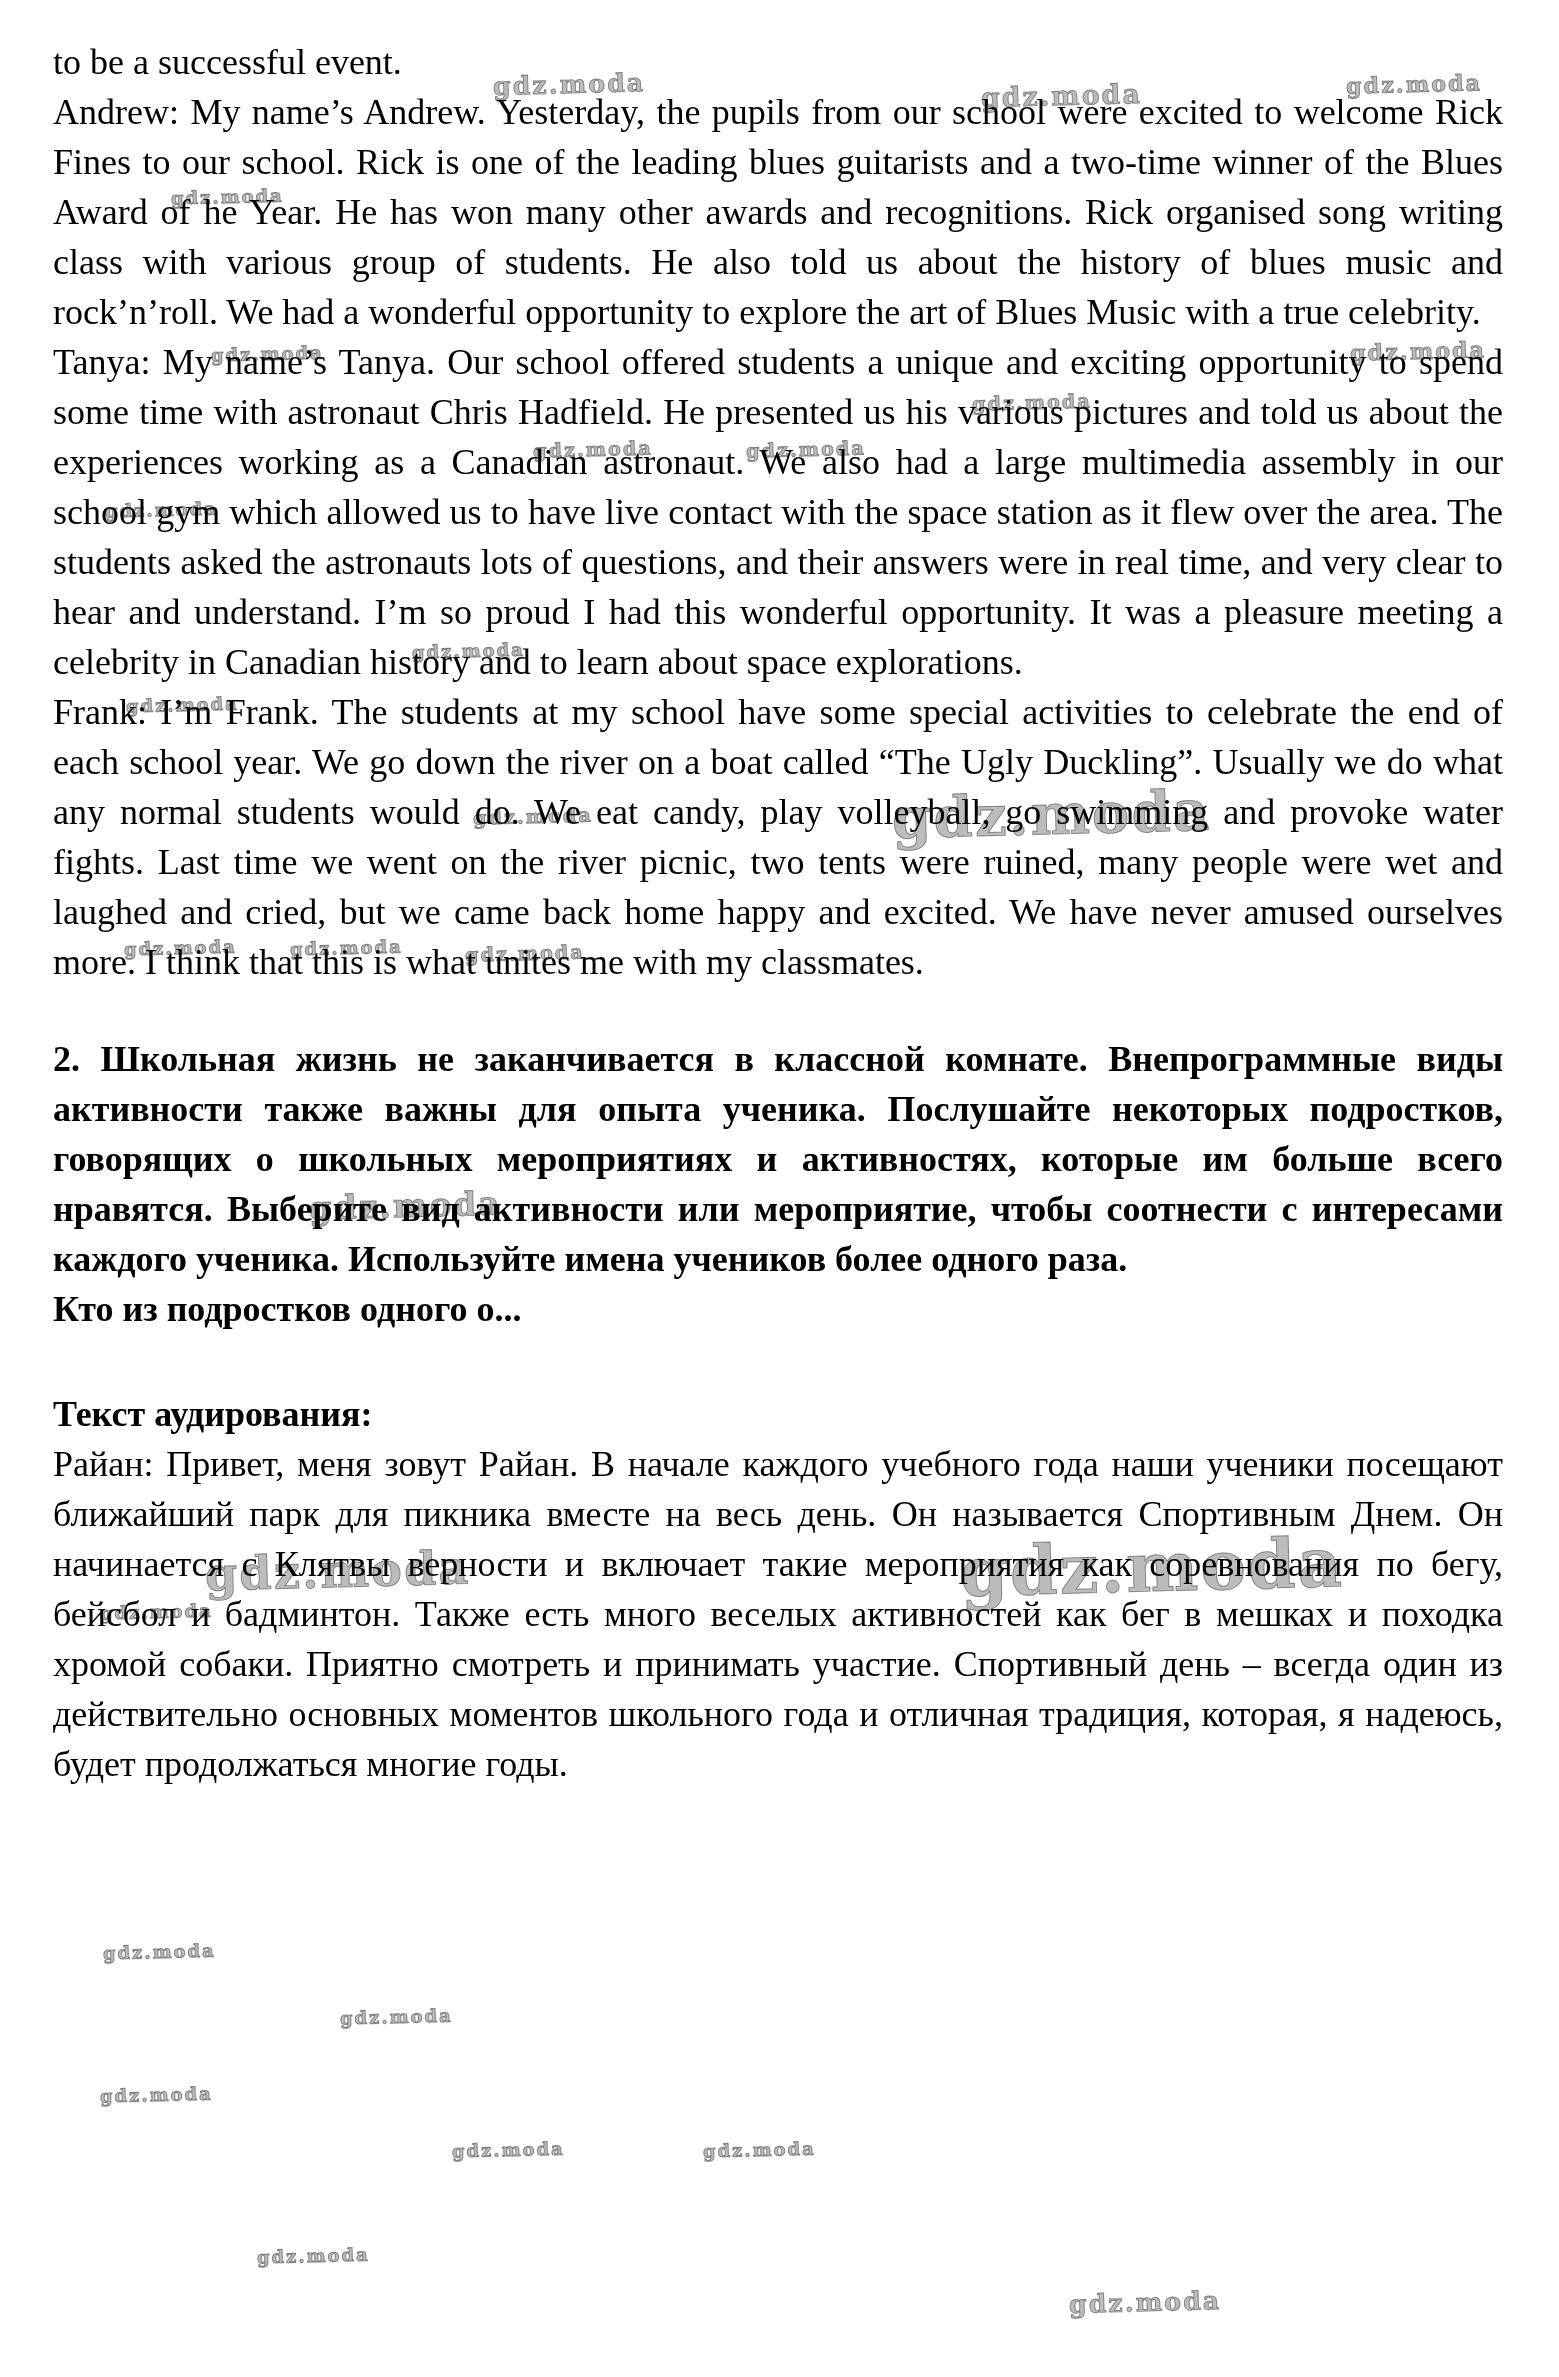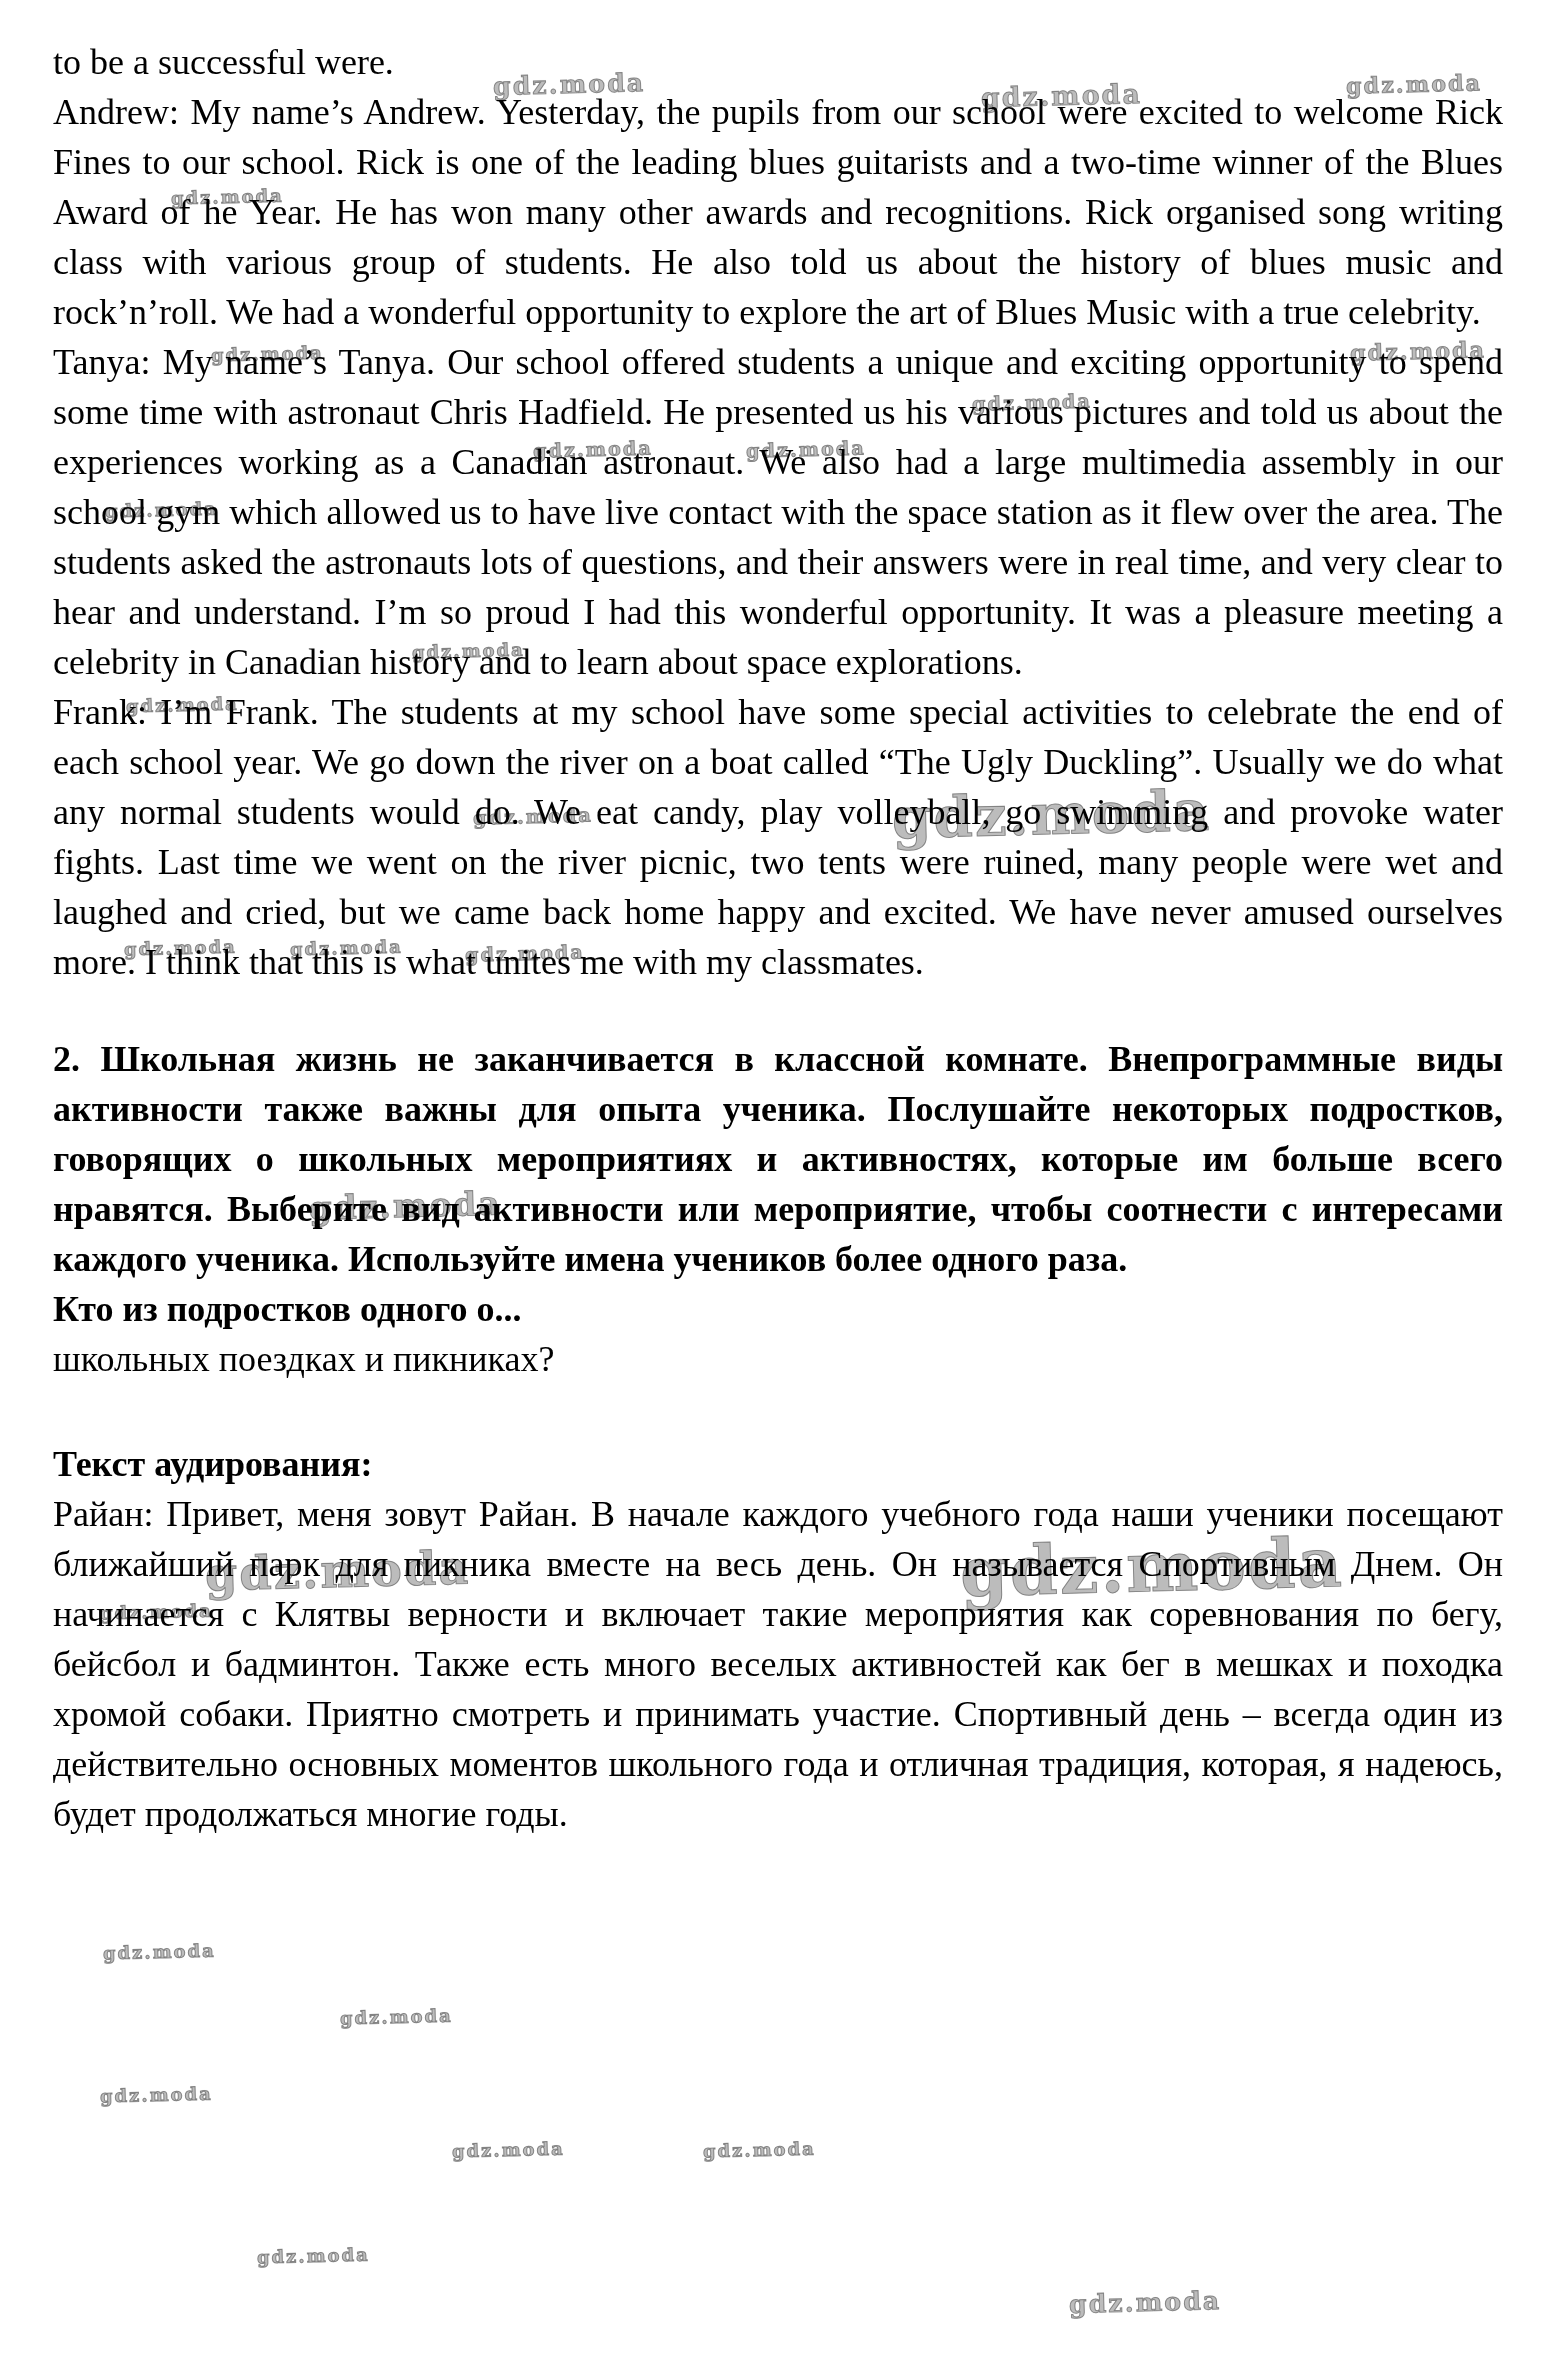--- a/index.html
+++ b/index.html
@@ -75,26 +75,25 @@
       <span class="wm" style="left: 100px; top: 1601px; font-size: 17.7px;">gdz.moda</span>
       <span class="wm" style="left: 103px; top: 1941px; font-size: 17.7px;">gdz.moda</span>
       <span class="wm" style="left: 340px; top: 2006px; font-size: 17.7px;">gdz.moda</span>
       <span class="wm" style="left: 100px; top: 2084px; font-size: 17.7px;">gdz.moda</span>
       <span class="wm" style="left: 452px; top: 2139px; font-size: 17.7px;">gdz.moda</span>
       <span class="wm" style="left: 703px; top: 2139px; font-size: 17.7px;">gdz.moda</span>
       <span class="wm" style="left: 257px; top: 2245px; font-size: 17.7px;">gdz.moda</span>
       <span class="wm" style="left: 1069px; top: 2288px; font-size: 25px;">gdz.moda</span>
     </div>
 
-  <p class="para">to be a successful were.</p>
+  <p class="para">to be a successful event.</p>
   <p class="para">Andrew: My name’s Andrew. Yesterday, the pupils from our school were excited to welcome Rick Fines to our school. Rick is one of the leading blues guitarists and a two-time winner of the Blues Award of he Year. He has won many other awards and recognitions. Rick organised song writing class with various group of students. He also told us about the history of blues music and rock’n’roll. We had a wonderful opportunity to explore the art of Blues Music with a true celebrity.</p>
   <p class="para">Tanya: My name’s Tanya. Our school offered students a unique and exciting opportunity to spend some time with astronaut Chris Hadfield. He presented us his various pictures and told us about the experiences working as a Canadian astronaut. We also had a large multimedia assembly in our school gym which allowed us to have live contact with the space station as it flew over the area. The students asked the astronauts lots of questions, and their answers were in real time, and very clear to hear and understand. I’m so proud I had this wonderful opportunity. It was a pleasure meeting a celebrity in Canadian history and to learn about space explorations.</p>
   <p class="para">Frank: I’m Frank. The students at my school have some special activities to celebrate the end of each school year. We go down the river on a boat called “The Ugly Duckling”. Usually we do what any normal students would do. We eat candy, play volleyball, go swimming and provoke water fights. Last time we went on the river picnic, two tents were ruined, many people were wet and laughed and cried, but we came back home happy and excited. We have never amused ourselves more. I think that this is what unites me with my classmates.</p>
 
   <p class="para bold gap-lg">2. Школьная жизнь не заканчивается в классной комнате. Внепрограммные виды активности также важны для опыта ученика. Послушайте некоторых подростков, говорящих о школьных мероприятиях и активностях, которые им больше всего нравятся. Выберите вид активности или мероприятие, чтобы соотнести с интересами каждого ученика. Используйте имена учеников более одного раза.</p>
   <p class="para bold">Кто из подростков одного о...</p>
 
-  <p class="para">школьных поездках и пикниках?</p>
 
   <p class="para bold gap-xl">Текст аудирования:</p>
   <p class="para">Райан: Привет, меня зовут Райан. В начале каждого учебного года наши ученики посещают ближайший парк для пикника вместе на весь день. Он называется Спортивным Днем. Он начинается с Клятвы верности и включает такие мероприятия как соревнования по бегу, бейсбол и бадминтон. Также есть много веселых активностей как бег в мешках и походка хромой собаки. Приятно смотреть и принимать участие. Спортивный день – всегда один из действительно основных моментов школьного года и отличная традиция, которая, я надеюсь, будет продолжаться многие годы.</p>
 </div>
 
 
 </body></html>

